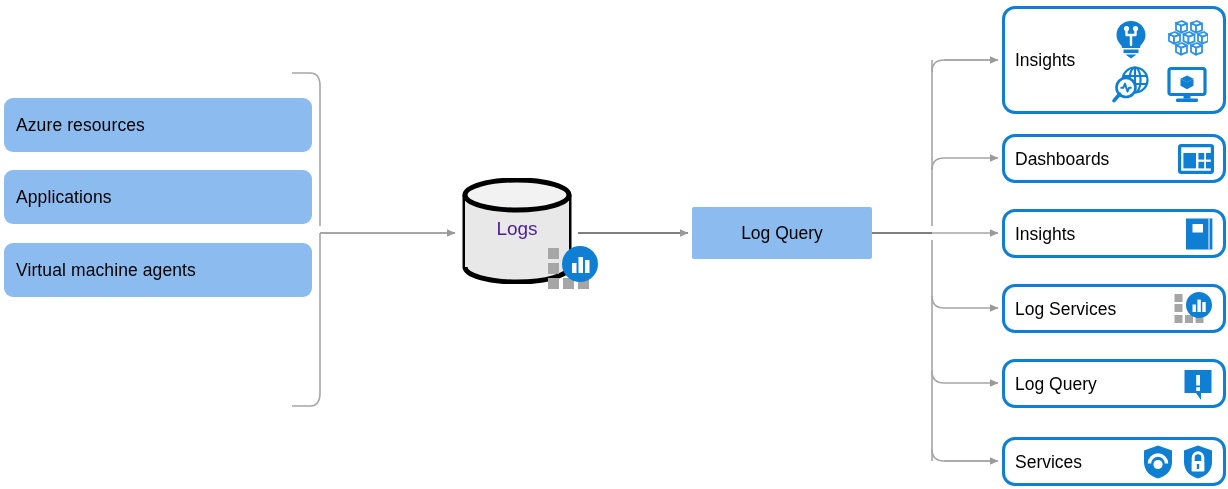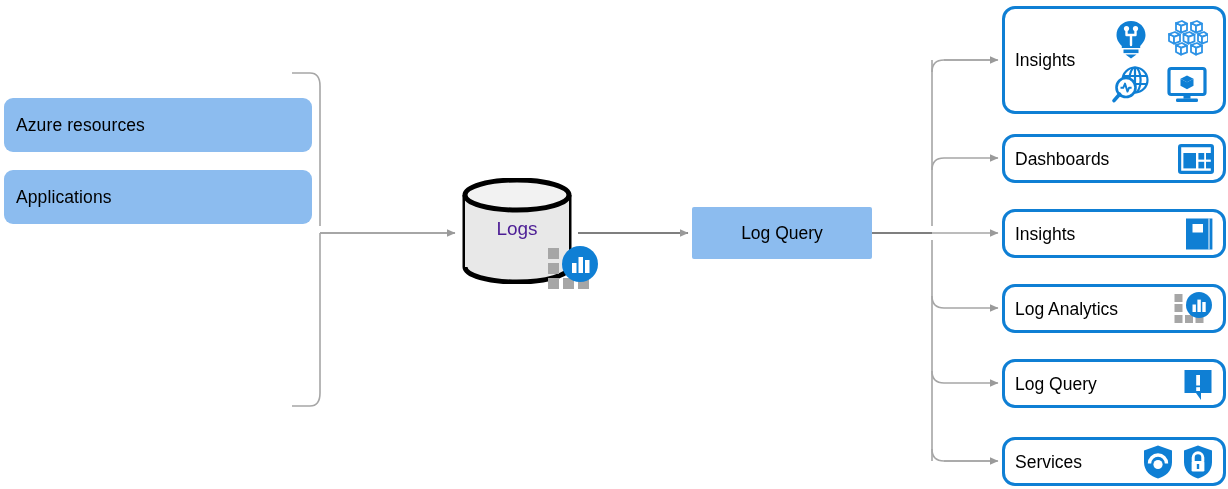--- a/index.html
+++ b/index.html
@@ -193,20 +193,23 @@
     <path d="M932,296 Q932,308 944,308 L998,308" fill="none" stroke="#A6A6A6" stroke-width="1.6" marker-end="url(#arrowGray)"></path>
     <path d="M932,371 Q932,383 944,383 L998,383" fill="none" stroke="#A6A6A6" stroke-width="1.6" marker-end="url(#arrowGray)"></path>
     <line x1="944" y1="461" x2="998" y2="461" stroke="#A6A6A6" stroke-width="1.6" marker-end="url(#arrowGray)"></line>
   </svg>
 
   <div class="source-box" style="top:98px">
     <span class="label">Azure resources</span>
   </div>
   <div class="source-box" style="top:170px">
     <span class="label">Applications</span>
+  </div>
+  <div class="source-box" style="top:243px">
+    <span class="label">Virtual machine agents</span>
   </div>
 
   <div id="logs-cylinder">
     <svg class="cyl-svg" width="116" height="106" viewBox="0 0 116 106">
       <path d="M6,17 L6,89" stroke="#000000" stroke-width="5" fill="none"></path>
       <path d="M110,17 L110,89" stroke="#000000" stroke-width="5" fill="none"></path>
       <path d="M6,17 L6,89 A52,15 0 0 0 110,89 L110,17 Z" fill="#E8E8E8" stroke="none"></path>
       <path d="M6,89 A52,15 0 0 0 110,89" fill="none" stroke="#000000" stroke-width="5"></path>
       <ellipse cx="58" cy="17" rx="52" ry="15" fill="#F2F2F2" stroke="#000000" stroke-width="5"></ellipse>
     </svg>
@@ -331,21 +334,21 @@
           <rect x="2" y="1.5" width="23" height="31" fill="#0F7FD4"></rect>
           <rect x="25" y="1.5" width="3.4" height="31" fill="#0F7FD4"></rect>
           <path d="M25,1.5 L25,32.5" stroke="#ffffff" stroke-width="1"></path>
           <rect x="8.5" y="7" width="10.5" height="8.5" fill="#ffffff"></rect>
         </svg>
       </span>
     </span>
   </div>
 
   <div class="out-box single-row" style="top:284px">
-    <span class="label">Log Analytics</span>
+    <span class="label">Log Services</span>
     <span class="row-icons">
       <span class="icon-slot">
         <svg width="40" height="34" viewBox="0 0 40 34">
           <rect x="0.5" y="2" width="8" height="8" fill="#A6A6A6"></rect>
           <rect x="0.5" y="12" width="8" height="8" fill="#A6A6A6"></rect>
           <rect x="0.5" y="23" width="8" height="8" fill="#A6A6A6"></rect>
           <rect x="11" y="23" width="8" height="8" fill="#A6A6A6"></rect>
           <rect x="21.5" y="23" width="8" height="8" fill="#A6A6A6"></rect>
           <circle cx="25" cy="13" r="13" fill="#0F7FD4"></circle>
           <rect x="18.5" y="12.5" width="3.4" height="7.5" fill="#ffffff"></rect>

